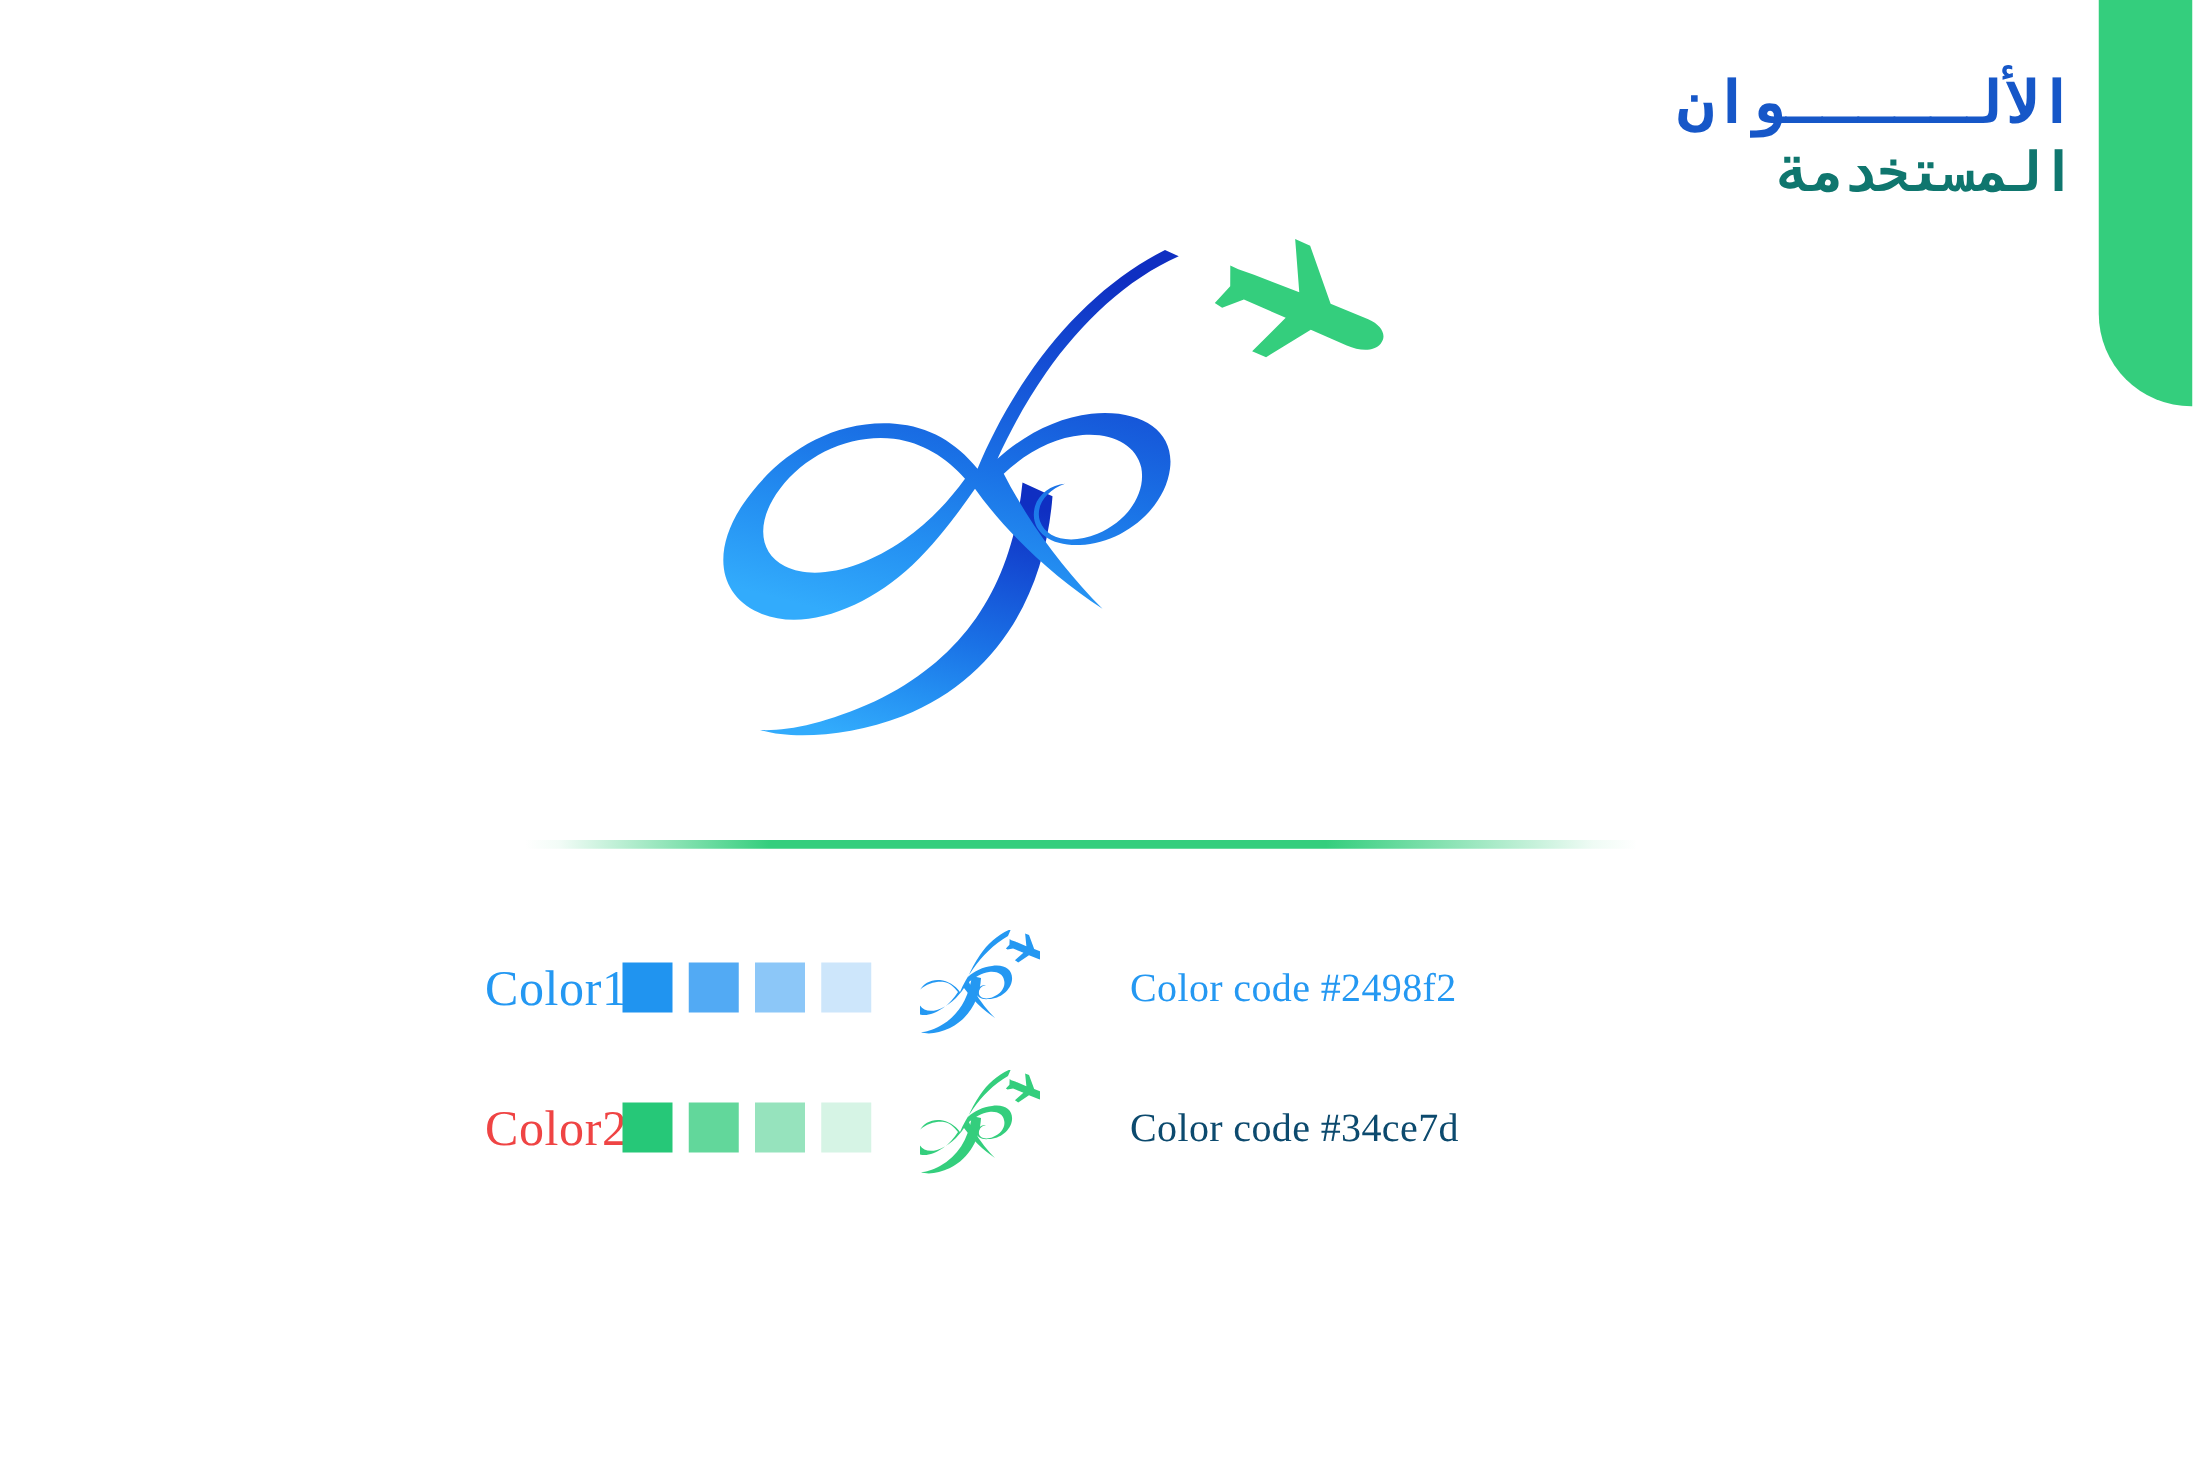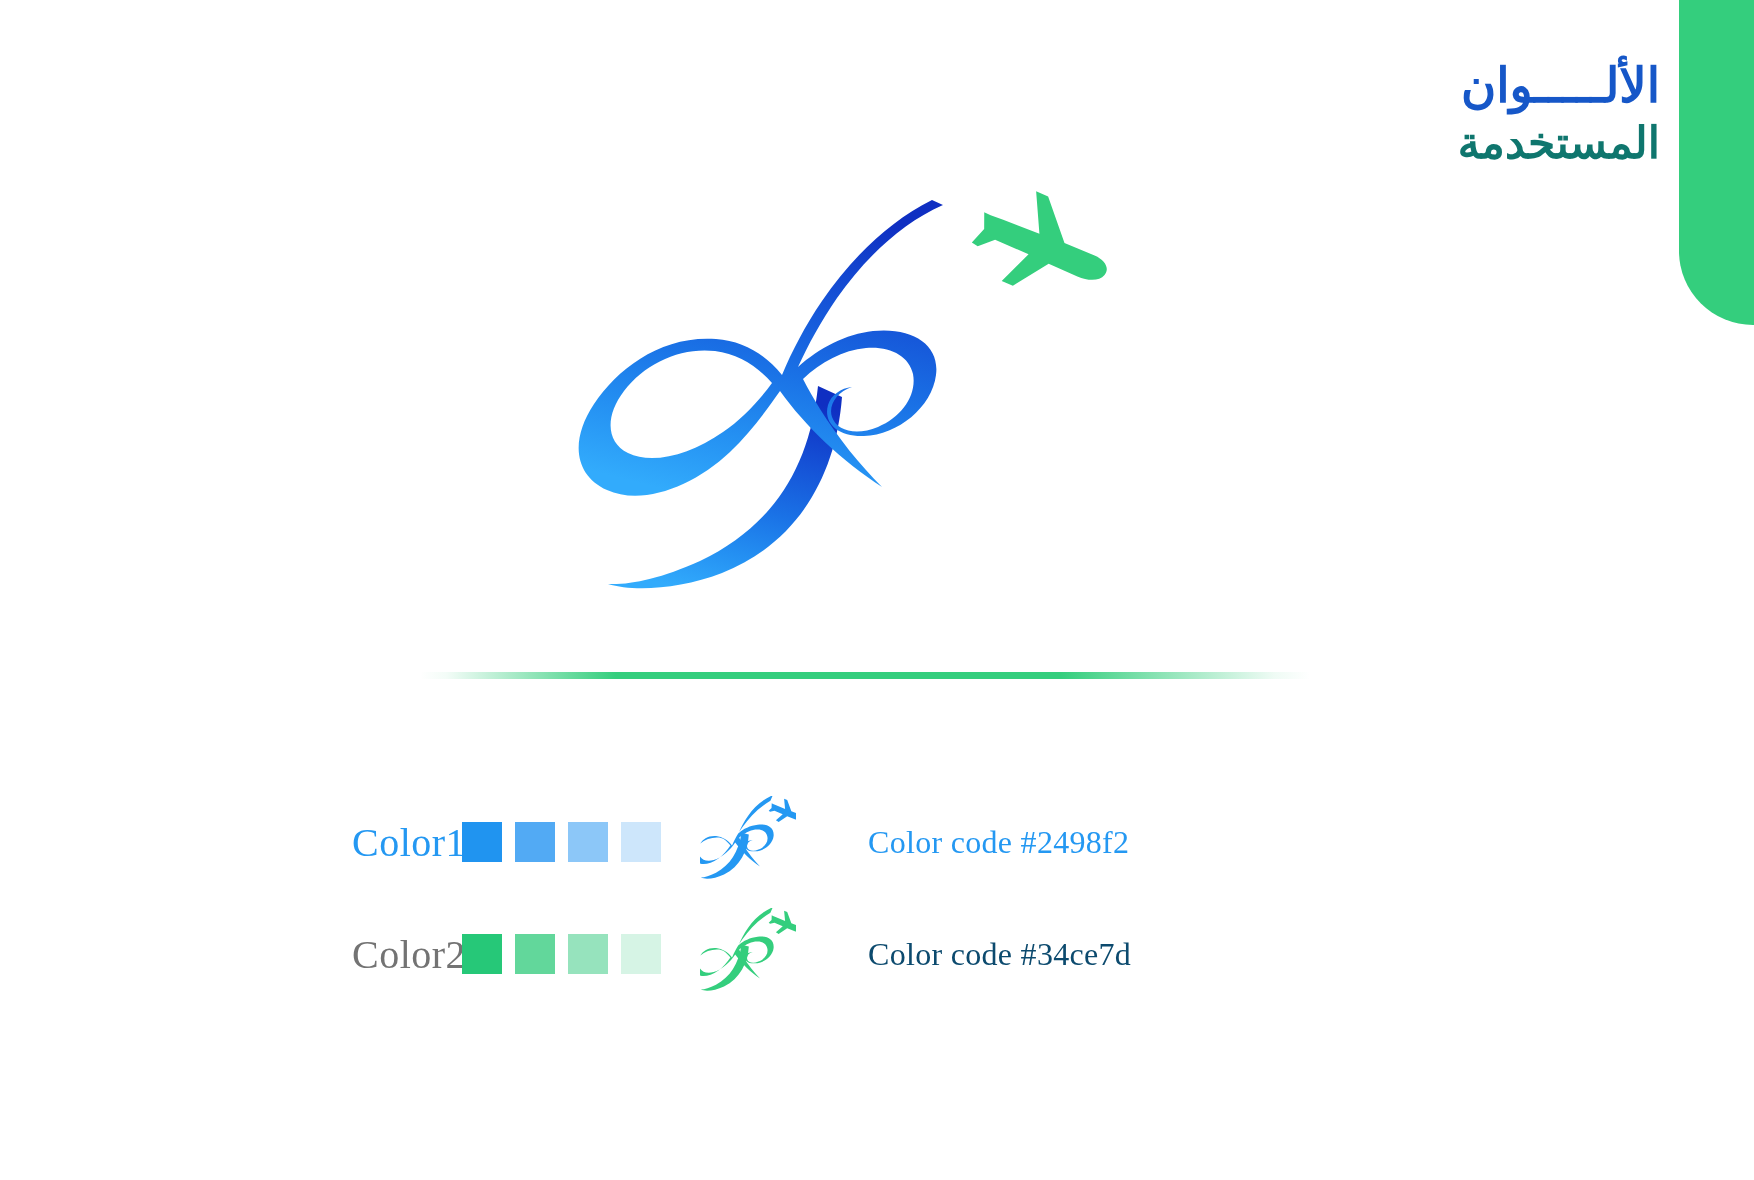--- a/index.html
+++ b/index.html
@@ -20,21 +20,21 @@
     border-bottom-left-radius:74px;
   }
 
   
   #arabic-heading {
     position:absolute;
     top:58px; right:94px;
     width:620px;
     text-align:right;
     direction:rtl;
-    font-family:Liberation Sans, sans-serif;
+    font-family:Liberation Mono, monospace;
     font-weight:700;
     line-height:1.18;
   }
   #arabic-heading .line1 {
     display:block;
     font-size:48px;
     color:#1657c8;
     letter-spacing:0px;
   }
   #arabic-heading .line2 {
@@ -60,21 +60,21 @@
     background:linear-gradient(to right,
         rgba(52,206,125,0) 0%,
         rgba(52,206,125,0.06) 3%,
         rgba(52,206,125,1) 22%,
         rgba(52,206,125,1) 72%,
         rgba(52,206,125,0.08) 96%,
         rgba(52,206,125,0) 100%);
   }
 
   
-  #palette { position:absolute; left:0; top:786px; width:1754px; }
+  #palette { position:absolute; left:0; top:734px; width:1754px;padding-left:36px; }
   .palette-row {
     position:relative;
     height:112px;
     display:flex;
     align-items:center;
   }
   .row-label {
     position:absolute; left:352px;
     font-size:40px;
     letter-spacing:0.5px;
@@ -239,21 +239,21 @@
                      L 0 21 L -2 21 L -1 16 L -4 11 L -2 11 Z" fill="#2498f2"></path>
           </g>
         </g>
       </svg>
     </div>
 
     <div class="row-code" style="color:#2498f2">Color code #2498f2</div>
   </div>
 
   <div class="palette-row">
-    <div class="row-label" style="color:#737373">Color2</div>
+    <div class="row-label" style="color:#ef4444">Color2</div>
 
     <div class="swatches">
       <div class="swatch" style="background:#26c878"></div>
       <div class="swatch" style="background:#62d79b"></div>
       <div class="swatch" style="background:#96e3bd"></div>
       <div class="swatch" style="background:#d6f4e5"></div>
     </div>
 
     <div class="row-mark">
       <svg viewBox="0 0 120 115" xmlns="http://www.w3.org/2000/svg" aria-hidden="true">

